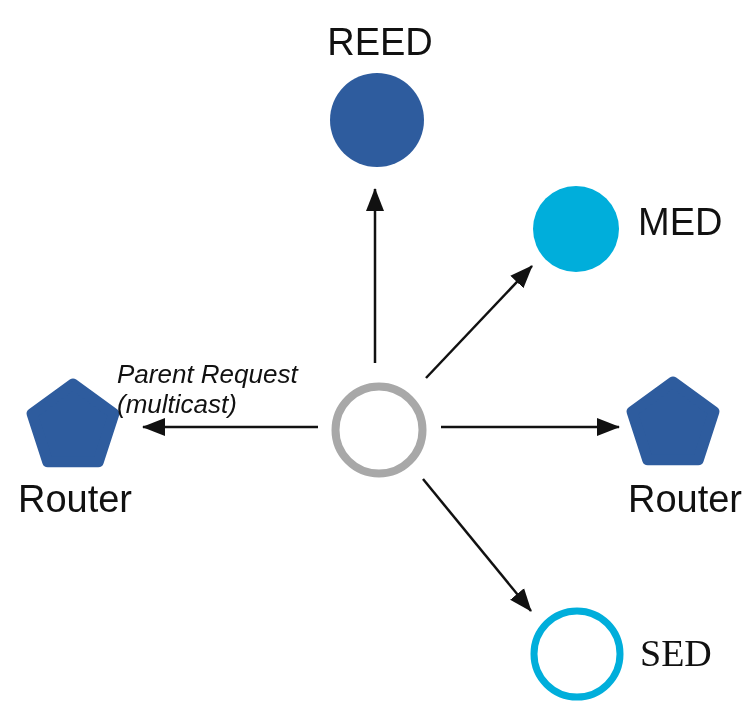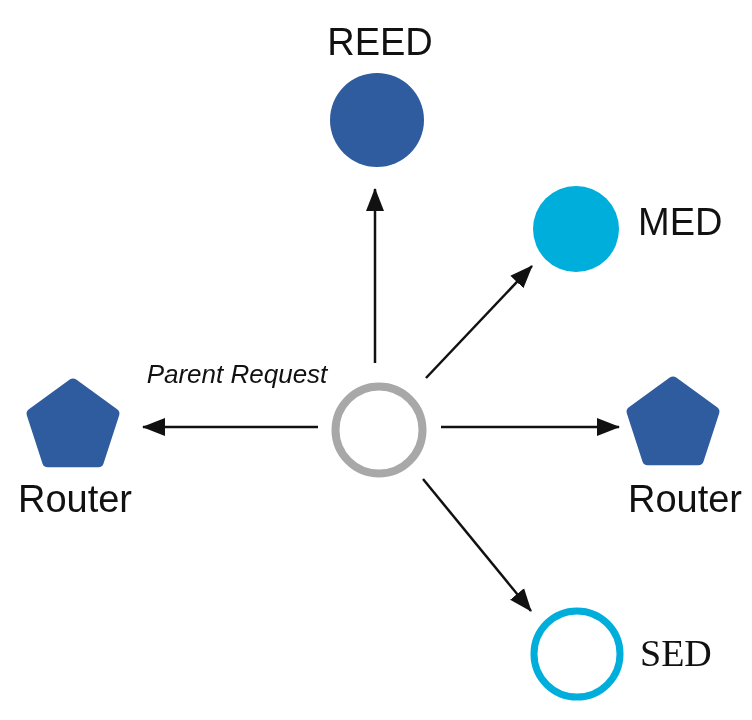--- a/index.html
+++ b/index.html
@@ -39,21 +39,20 @@
   }
   .node-label.centered {
     width: 200px;
     text-align: center;
   }
   .annotation {
     position: absolute;
     left: 117px;
     top: 359px;
     width: 240px;
-    text-align: center;
     color: #111111;
     font-style: italic;
     font-size: 26px;
     line-height: 30px;
   }
 </style>
 </head>
 <body>
 
 <div class="diagram">
@@ -88,15 +87,16 @@
   <div class="node-label" style="left:638px; top:202px;">MED</div>
 
   <div class="node-label centered" style="left:-25px; top:479px;">Router</div>
 
   <div class="node-label centered" style="left:585px; top:479px;">Router</div>
 
   <div class="node-label" style="left:640px; top:633px;font-family:Liberation Serif, serif;">SED</div>
 
   <div class="annotation">
     <div>Parent Request</div>
+    <div>(multicast)</div>
   </div>
 
 </div>
 
 </body></html>

